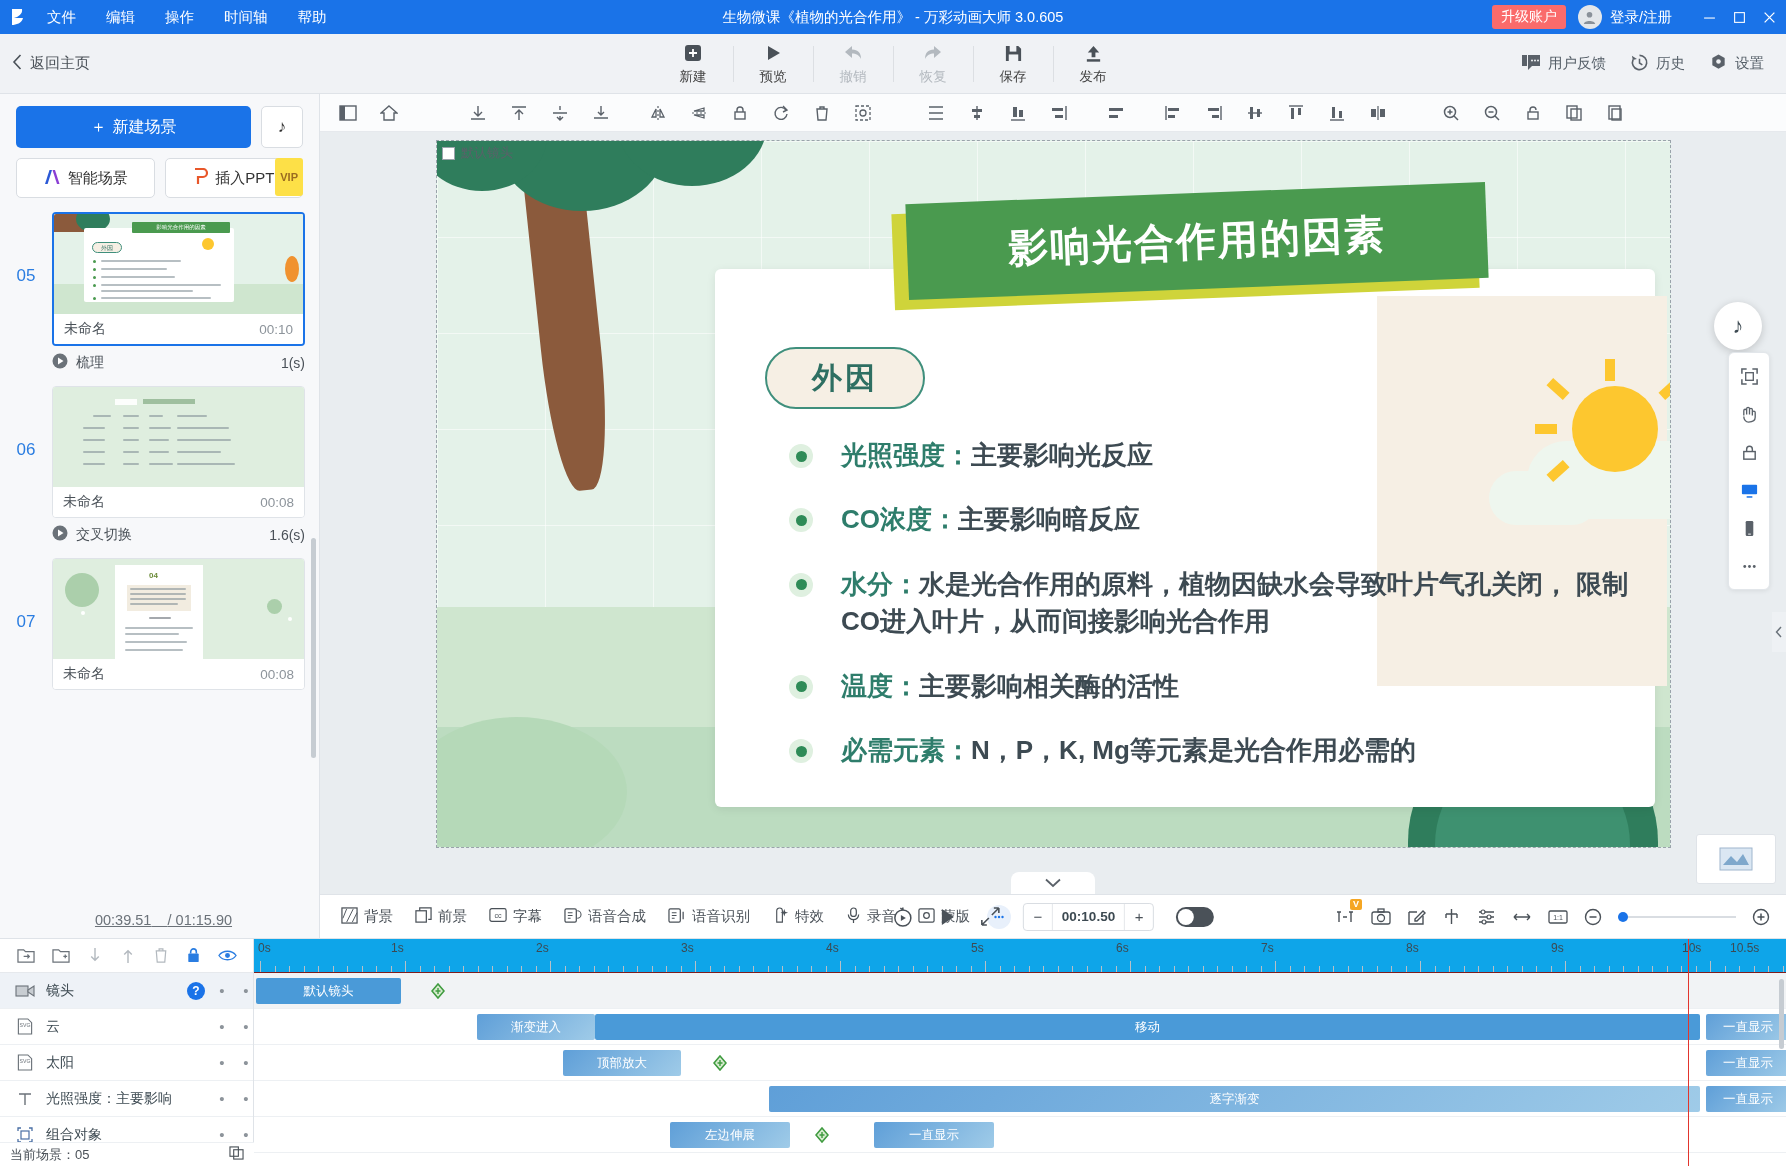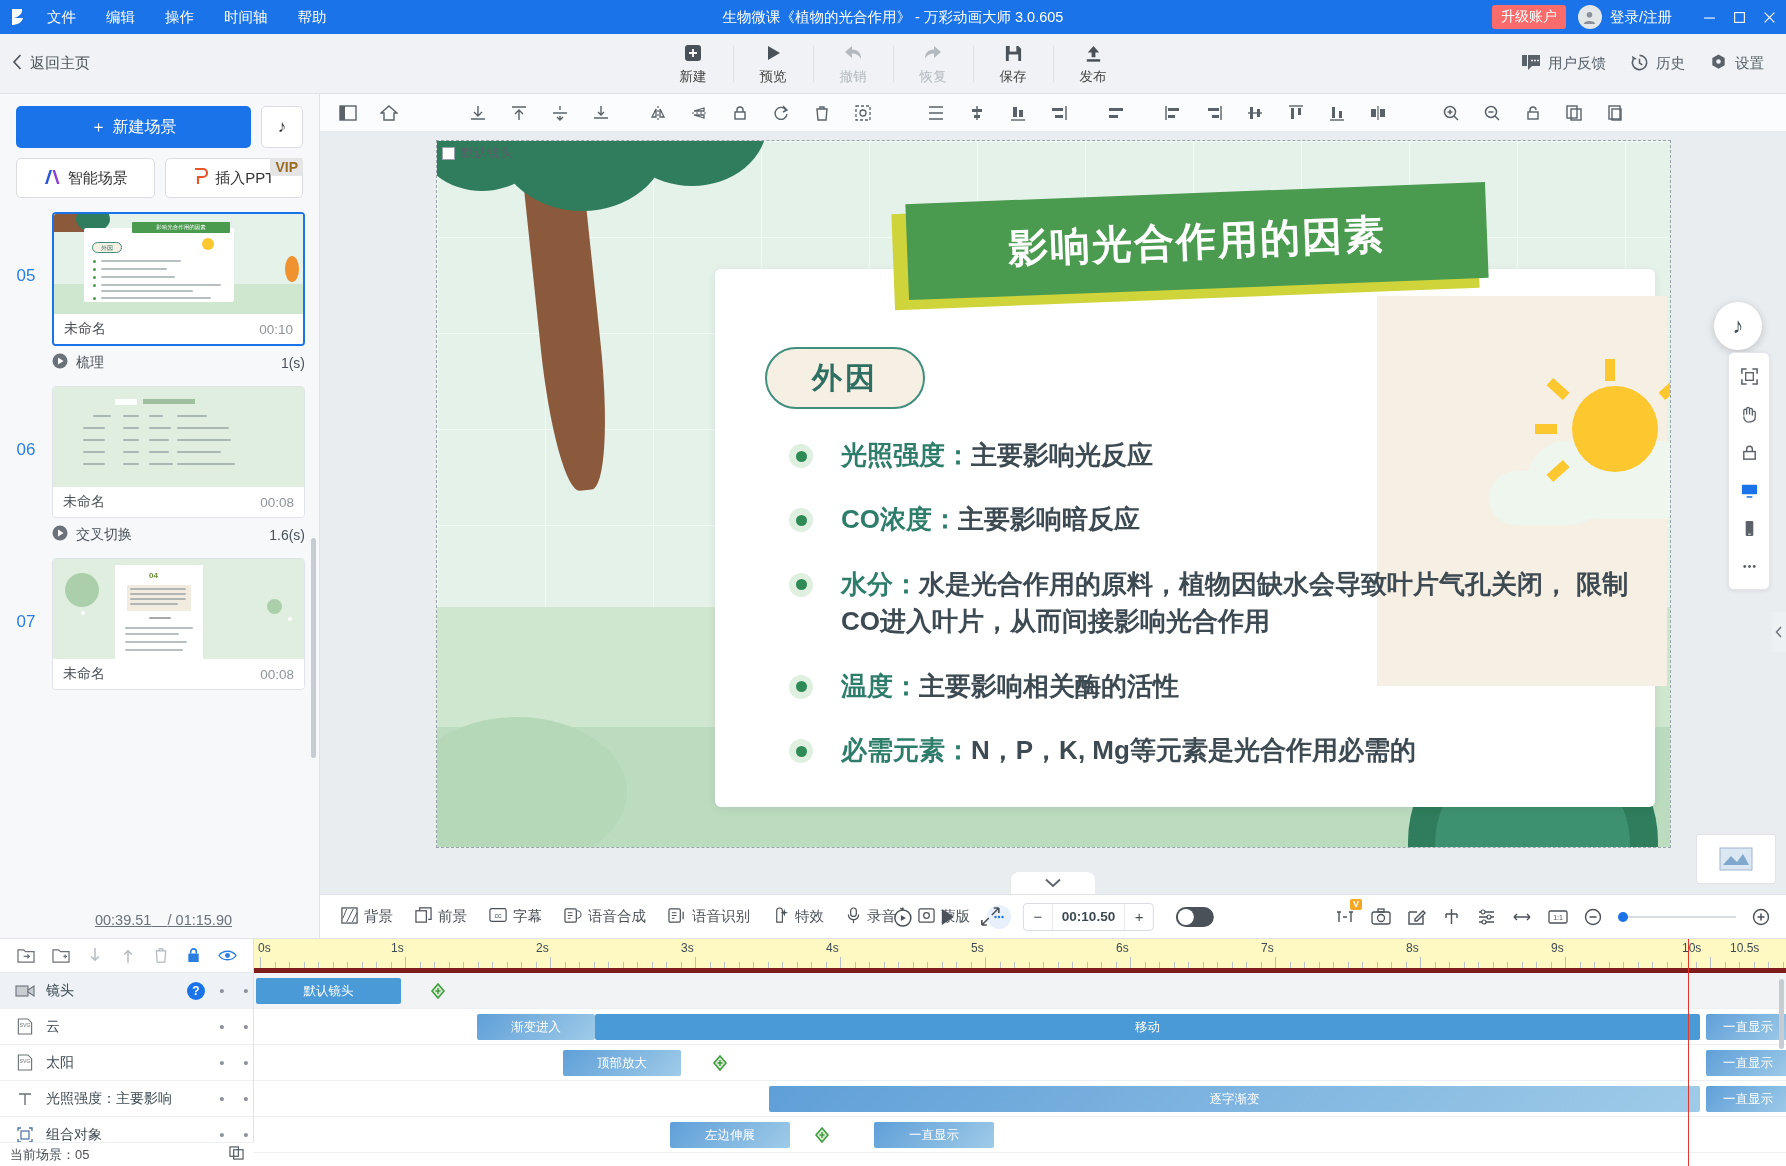--- a/index.html
+++ b/index.html
@@ -76,22 +76,22 @@
     width:42px; height:42px; background:#fff; border:1px solid #d9dde2; border-radius:5px;
     display:flex; align-items:center; justify-content:center; cursor:pointer; font-size:17px;
   }
   .sb-row2 { display:flex; gap:10px; margin-top:10px; }
   .sb-chip {
     flex:1; height:40px; background:#fff; border:1px solid #d9dde2; border-radius:5px;
     display:flex; align-items:center; justify-content:center; gap:7px; font-size:15px;
     cursor:pointer; position:relative;
   }
   .vip-badge {
-    position:absolute; right:-1px; top:-1px; background:#e5e5e5; color:#9a6c21;
-    font-size:14px; font-weight:bold; padding:1px 5px; border-radius:3px;
+    position:absolute; right:-1px; top:-1px; background:#fde047; color:#9a6c21;
+    font-size:11px; font-weight:bold; padding:13px 5px; border-radius:3px;
   }
   .scene-list { flex:1; overflow:hidden; padding:14px 0 0 0; position:relative; }
   .scene-block { display:flex; align-items:flex-start; padding:0 14px 0 0; }
   .scene-num { width:52px; flex:0 0 52px; text-align:center; font-size:17px; color:#2a7de1; padding-top:54px; }
   .scene-card {
     flex:1; border:1px solid #dfe3e8; border-radius:4px; overflow:hidden; background:#fff;
     cursor:pointer;
   }
   .scene-card.selected { border:2px solid #1a73e8; }
   .scene-thumb { height:100px; position:relative; overflow:hidden; background:#eaf4ea; }
@@ -225,21 +225,21 @@
   .track-head {
     height:36px; display:flex; align-items:center; border-bottom:1px solid #edf0f3;
     padding-left:14px; gap:10px; font-size:14px; color:#3d4a52;
   }
   .track-head.selected { background:#eef2f7; }
   .th-icon { width:22px; display:flex; align-items:center; justify-content:center; color:#6b7279;}
   .th-name { flex:1; white-space:nowrap; overflow:hidden; text-overflow:clip; }
   .th-q { width:18px; height:18px; border-radius:50%; background:#1a73e8; color:#fff; font-size:12px; font-weight:bold; display:flex; align-items:center; justify-content:center;}
   .th-dot { width:14px; text-align:center; color:#8d949b; font-size:15px;}
   .tl-right { flex:1; position:relative; overflow:hidden; }
-  .ruler { height:34px; border-bottom:5px solid #7f1d1d; position:relative; background:#fef9c3;}
+  .ruler { height:34px; border-bottom:1px solid #7f1d1d; position:relative; background:#0ea5e9;}
   .r-lab { position:absolute; top:2px; font-size:12px; color:#3d4a52; transform:translateX(-2px);}
   .r-tick { position:absolute; bottom:0; width:1px; background:#b9c0c7;}
   .tracks { position:relative; }
   .track-row { height:36px; border-bottom:1px solid #edf0f3; position:relative;}
   .track-row.cam { background:#f1f3f5; }
   .clip {
     position:absolute; top:5px; height:26px; border-radius:2px;
     background:linear-gradient(#5aa3e0,#4d95d6); color:#fff; font-size:12.5px;
     display:flex; align-items:center; justify-content:center; cursor:pointer; overflow:hidden;
   }

